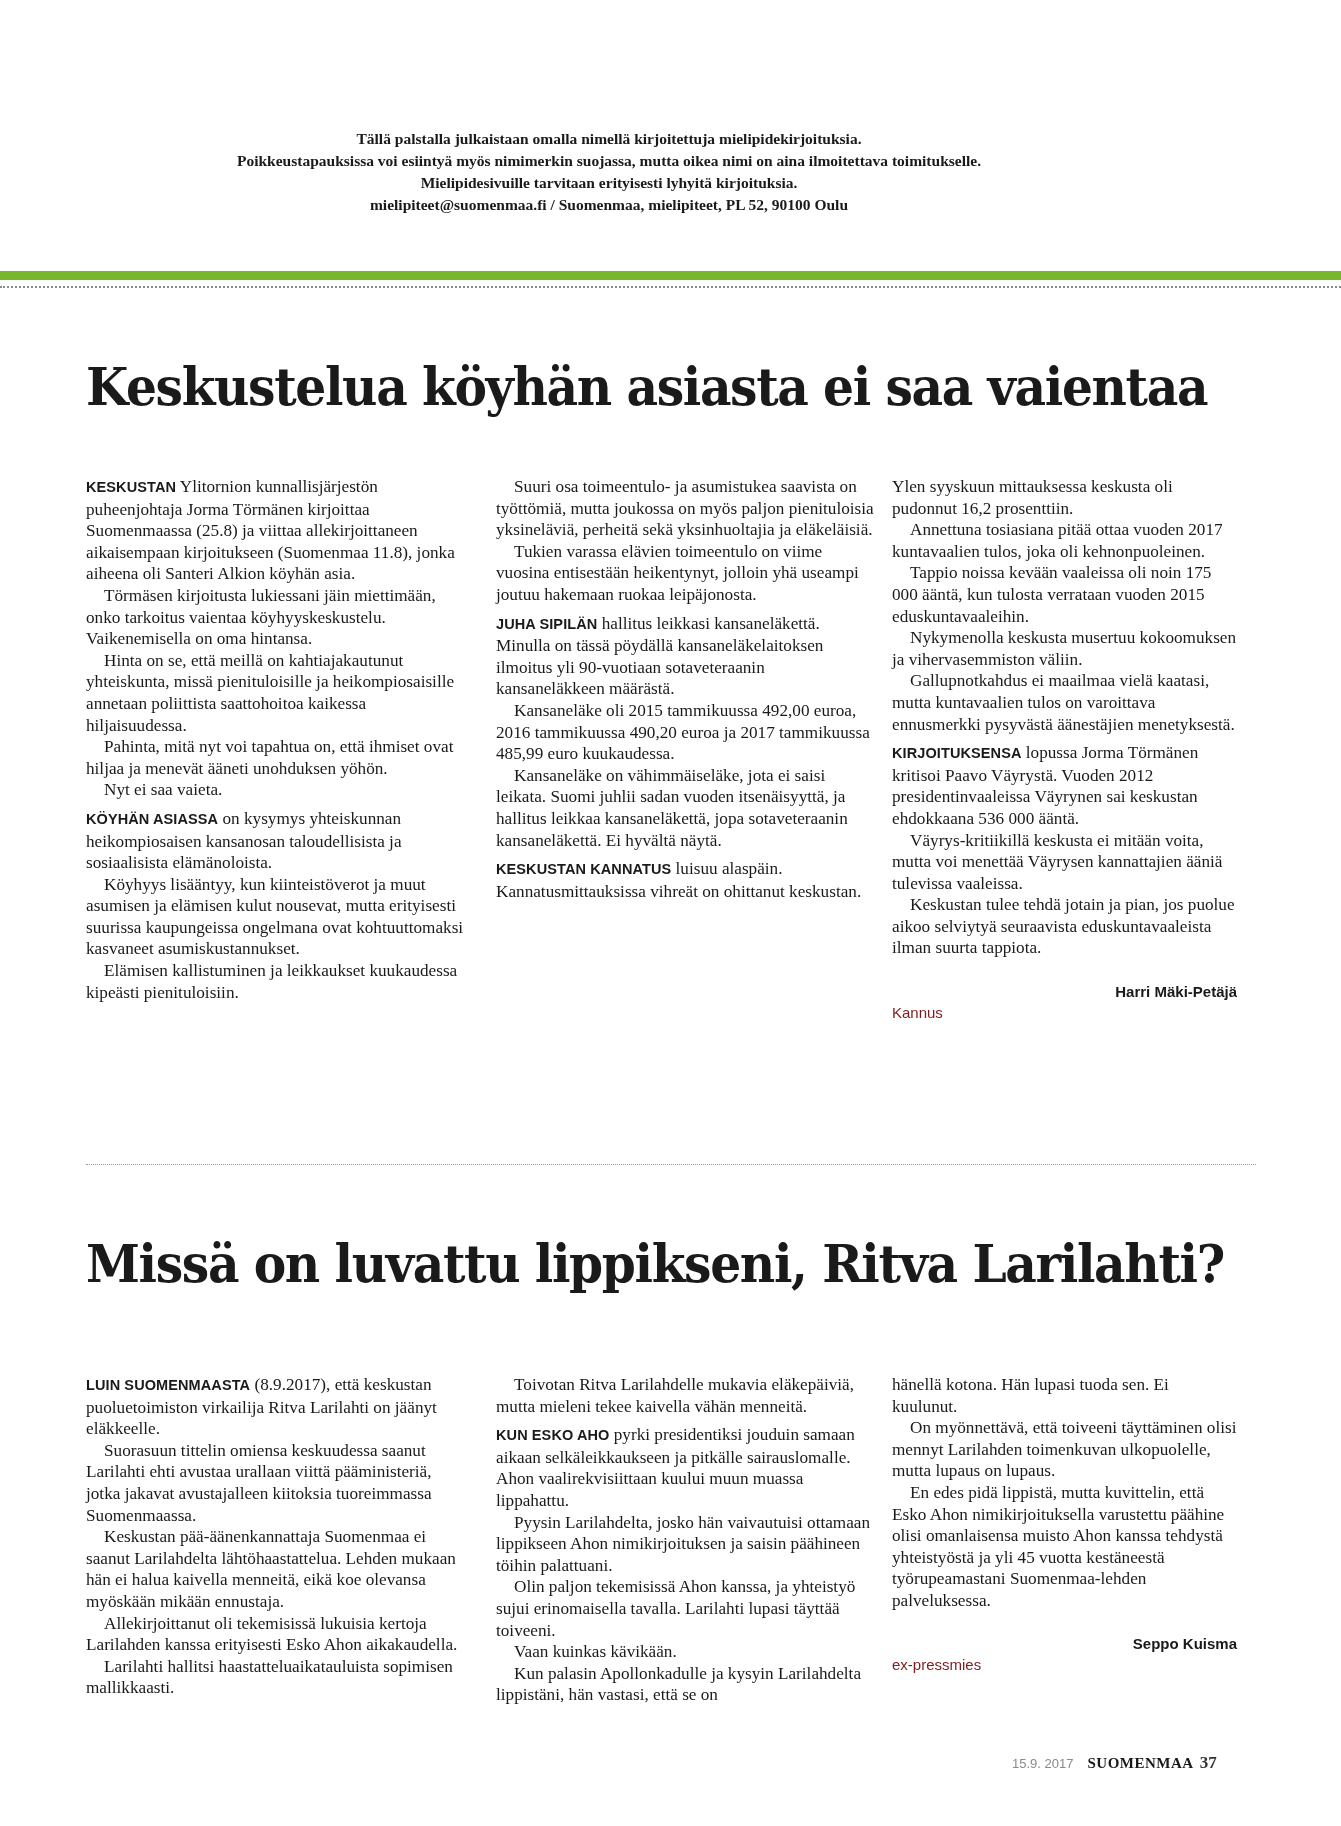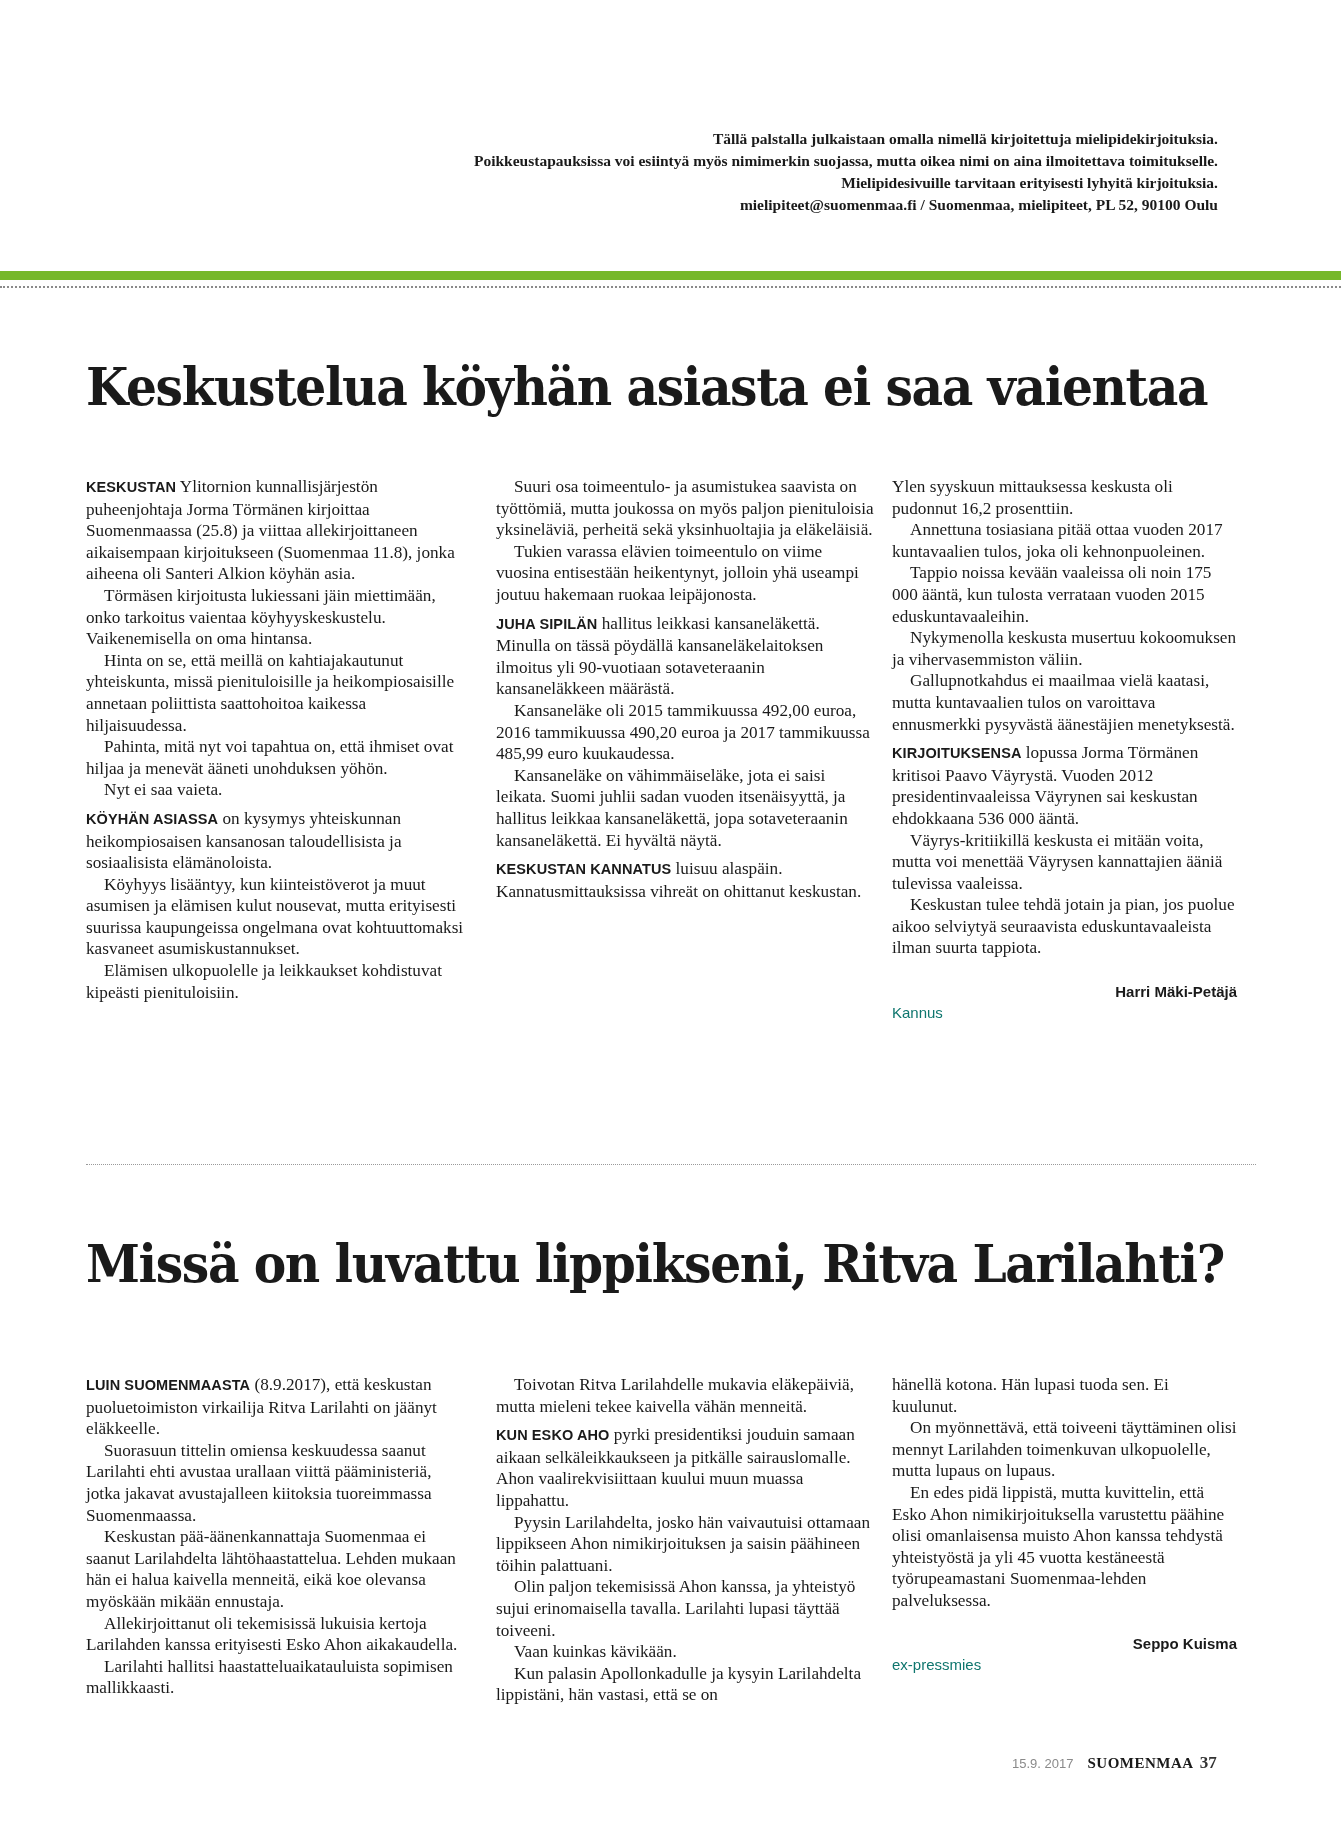--- a/index.html
+++ b/index.html
@@ -1,21 +1,21 @@
 <!DOCTYPE html>
 <html><head>
 <meta charset="utf-8">
 <style>
   * { box-sizing: border-box; margin: 0; padding: 0; }
   html, body { width: 1341px; height: 1826px; background: #ffffff; }
   body { position: relative; font-family: "DejaVu Serif", serif; color: #1a1a1a; overflow: hidden; }
 
   .intro {
     position: absolute; top: 128px; left: 0; width: 1218px;
-    text-align: right; font-family: "Liberation Serif", serif; font-weight: bold;
+    text-align: center; font-family: "Liberation Serif", serif; font-weight: bold;
     font-size: 15.5px; line-height: 22px; color: #1a1a1a;
   }
   .green-bar { position: absolute; top: 271px; left: 0; width: 1341px; height: 9px; background: #76b82a; }
   .dots-top { position: absolute; top: 286px; left: 0; width: 1341px; height: 0; border-top: 2px dotted #8a8a8a; }
   .dots-mid { position: absolute; top: 1164px; left: 86px; width: 1170px; height: 0; border-top: 1.5px dotted #9a9a9a; }
 
   .headline {
     position: absolute; left: 86px;
     font-family: "DejaVu Serif", serif; font-weight: bold;
     font-size: 53px; letter-spacing: -1.5px; color: #1a1a1a;
@@ -34,21 +34,21 @@
   .column p.indent { text-indent: 18px; }
   .column p.gap { margin-top: 7px; }
   .lead { font-family: "Liberation Sans", sans-serif; font-weight: bold; font-size: 14.5px; letter-spacing: 0.1px; }
   .col1 { left: 86px; }
   .col2 { left: 496px; }
   .col3 { left: 892px; width: 345px; }
   .a1 { top: 476px; }
   .a2 { top: 1374px; }
 
   .sig-name { font-family: "Liberation Sans", sans-serif; font-weight: bold; font-size: 15px; margin-top: 21.6px; line-height: 21px; text-align: right; }
-  .sig-place { font-family: "Liberation Sans", sans-serif; font-size: 15px; color: #0f766e; line-height: 21px; }
+  .sig-place { font-family: "Liberation Sans", sans-serif; font-size: 15px; color: #7f1d1d; line-height: 21px; }
 
   .footer { position: absolute; top: 1753px; left: 1012px; display: flex; align-items: center; gap: 14px; }
   .footer-date { font-family: "Liberation Sans", sans-serif; font-size: 13px; color: #8a8a8a; }
   .footer-brand { font-family: "Liberation Serif", serif; font-weight: bold; font-size: 15px; letter-spacing: 0.5px; color: #1a1a1a; }
   .footer-page { font-family: "Liberation Serif", serif; font-weight: bold; font-size: 17px; color: #333; margin-left: -8px; }
 </style>
 </head>
 <body>
 
 <div class="intro">
@@ -63,21 +63,21 @@
 
 <h1 class="headline h1">Keskustelua köyhän asiasta ei saa vaientaa</h1>
 <div class="column col1 a1">
     <p><span class="lead">KESKUSTAN</span><span> Ylitornion kunnallisjärjestön puheenjohtaja Jorma Törmänen kirjoittaa Suomenmaassa (25.8) ja viittaa allekirjoittaneen aikaisempaan kirjoitukseen (Suomenmaa 11.8), jonka aiheena oli Santeri Alkion köyhän asia.</span></p>
     <p class="indent">Törmäsen kirjoitusta lukiessani jäin miettimään, onko tarkoitus vaientaa köyhyyskeskustelu. Vaikenemisella on oma hintansa.</p>
     <p class="indent">Hinta on se, että meillä on kahtiajakautunut yhteiskunta, missä pienituloisille ja heikompiosaisille annetaan poliittista saattohoitoa kaikessa hiljaisuudessa.</p>
     <p class="indent">Pahinta, mitä nyt voi tapahtua on, että ihmiset ovat hiljaa ja menevät ääneti unohduksen yöhön.</p>
     <p class="indent">Nyt ei saa vaieta.</p>
     <p class="gap"><span class="lead">KÖYHÄN ASIASSA</span><span> on kysymys yhteiskunnan heikompiosaisen kansanosan taloudellisista ja sosiaalisista elämänoloista.</span></p>
     <p class="indent">Köyhyys lisääntyy, kun kiinteistöverot ja muut asumisen ja elämisen kulut nousevat, mutta erityisesti suurissa kaupungeissa ongelmana ovat kohtuuttomaksi kasvaneet asumiskustannukset.</p>
-    <p class="indent">Elämisen ulkopuolelle ja leikkaukset kohdistuvat kipeästi pienituloisiin.</p>
+    <p class="indent">Elämisen kallistuminen ja leikkaukset kuukaudessa kipeästi pienituloisiin.</p>
   </div>
 <div class="column col2 a1">
     <p class="indent">Suuri osa toimeentulo- ja asumistukea saavista on työttömiä, mutta joukossa on myös paljon pienituloisia yksineläviä, perheitä sekä yksinhuoltajia ja eläkeläisiä.</p>
     <p class="indent">Tukien varassa elävien toimeentulo on viime vuosina entisestään heikentynyt, jolloin yhä useampi joutuu hakemaan ruokaa leipäjonosta.</p>
     <p class="gap"><span class="lead">JUHA SIPILÄN</span><span> hallitus leikkasi kansaneläkettä. Minulla on tässä pöydällä kansaneläkelaitoksen ilmoitus yli 90-vuotiaan sotaveteraanin kansaneläkkeen määrästä.</span></p>
     <p class="indent">Kansaneläke oli 2015 tammikuussa 492,00 euroa, 2016 tammikuussa 490,20 euroa ja 2017 tammikuussa 485,99 euro kuukaudessa.</p>
     <p class="indent">Kansaneläke on vähimmäiseläke, jota ei saisi leikata. Suomi juhlii sadan vuoden itsenäisyyttä, ja hallitus leikkaa kansaneläkettä, jopa sotaveteraanin kansaneläkettä. Ei hyvältä näytä.</p>
     <p class="gap"><span class="lead">KESKUSTAN KANNATUS</span><span> luisuu alaspäin. Kannatusmittauksissa vihreät on ohittanut keskustan.</span></p>
   </div>
 <div class="column col3 a1">

